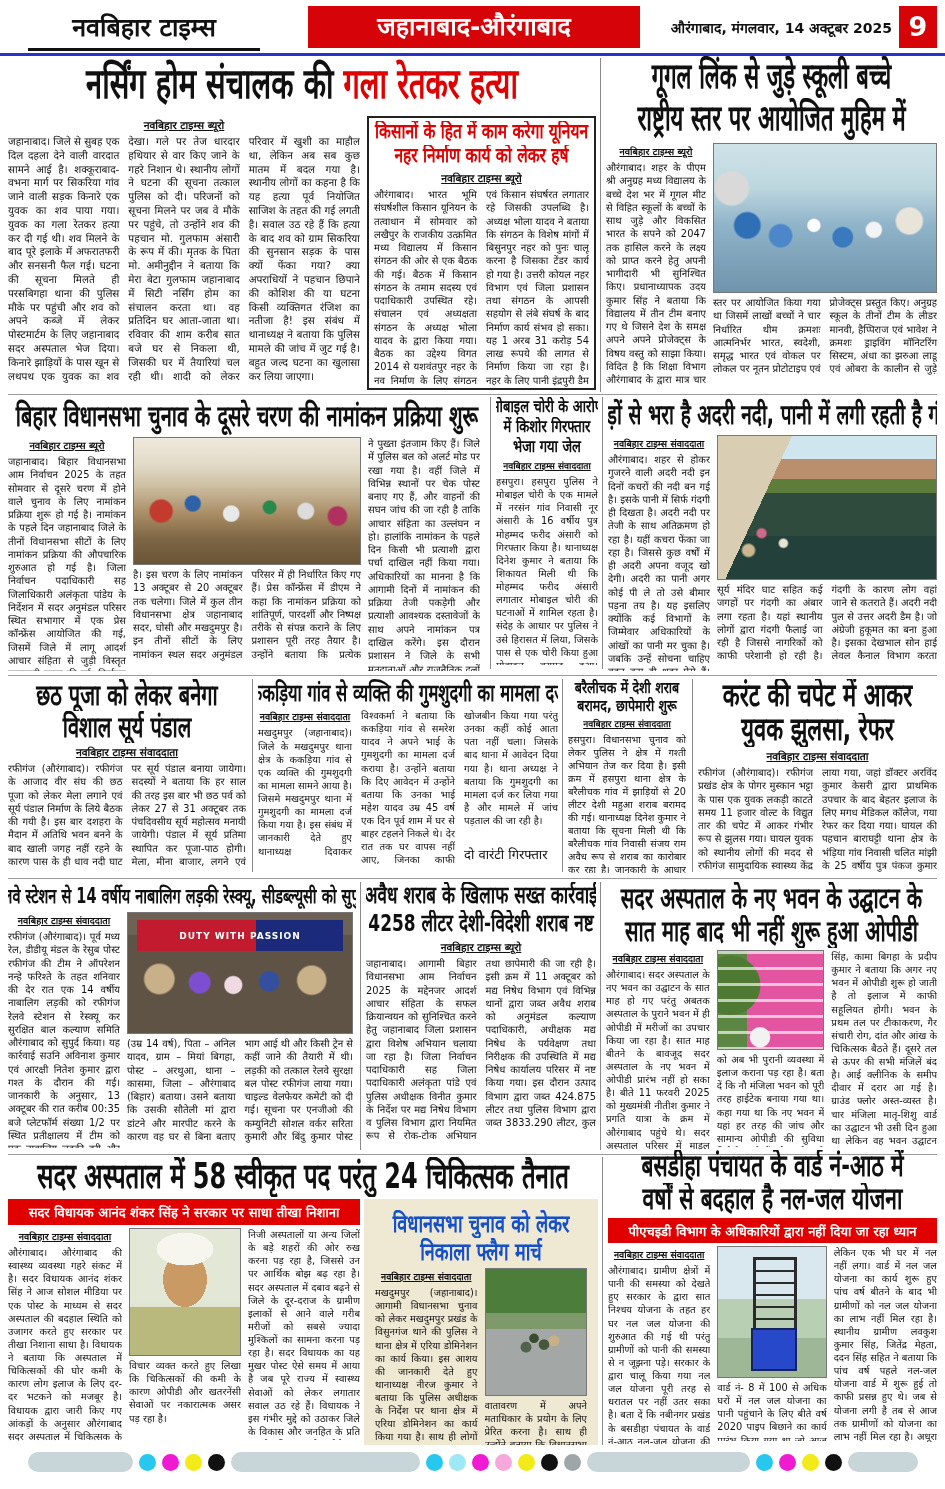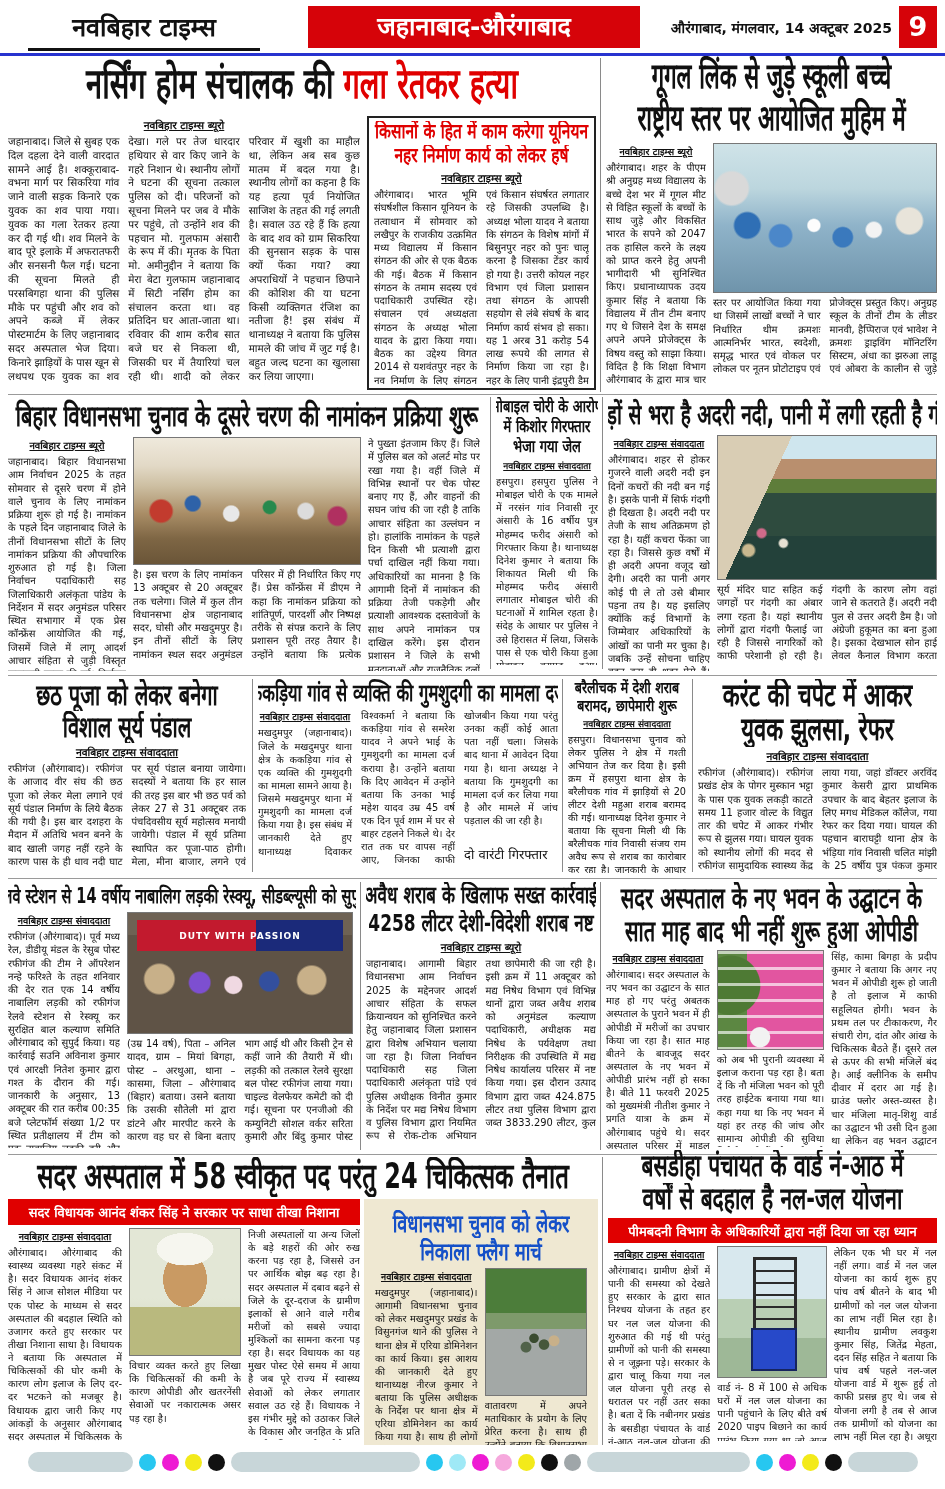--- a/index.html
+++ b/index.html
@@ -346,21 +346,21 @@
   </div>
   <div class="vrule" style="left:602px;top:1157px;height:288px"></div>
 
   <div class="art" style="left:608px;top:1150px;width:329px;height:295px">
     <div class="hl-wrap" style="height:33px">
         <div class="hl tall" style="font-size:21px">बसडीहा पंचायत के वार्ड नं-आठ में</div>
       </div>
     <div class="hl-wrap" style="height:33px">
         <div class="hl tall" style="font-size:21px">वर्षों से बदहाल है नल-जल योजना</div>
       </div>
-    <div class="redbar" style="height:25px;font-size:13px;margin-top:2px">पीमबदनी विभाग के अधिकारियों द्वारा नहीं दिया जा रहा ध्यान</div>
+    <div class="redbar" style="height:25px;font-size:13px;margin-top:2px">पीएचइडी विभाग के अधिकारियों द्वारा नहीं दिया जा रहा ध्यान</div>
     <div class="row" style="margin-top:3px">
       <div style="width:103px">
         <div class="byline" style="font-size:9.3px">नवबिहार टाइम्स संवाददाता</div>
         <div class="body" style="height:180px;font-size:9.8px">औरंगाबाद। ग्रामीण क्षेत्रों में पानी की समस्या को देखते हुए सरकार के द्वारा सात निश्चय योजना के तहत हर घर नल जल योजना की शुरुआत की गई थी परंतु ग्रामीणों को पानी की समस्या से न जूझना पड़े। सरकार के द्वारा चालू किया गया नल जल योजना पूरी तरह से धरातल पर नहीं उतर सका है। बता दें कि नबीनगर प्रखंड के बसडीहा पंचायत के वार्ड नं-आठ नल-जल योजना की स्थिति काफी बदहाल है। वार्ड में कार्य के नाम पर केवल खानापूरी की गई है।</div>
       </div>
       <div style="width:110px">
         <div class="photo ph-tank" style="height:132px">
           <div class="tank-frame"></div>
           <div class="tank-box"></div>
         </div>

